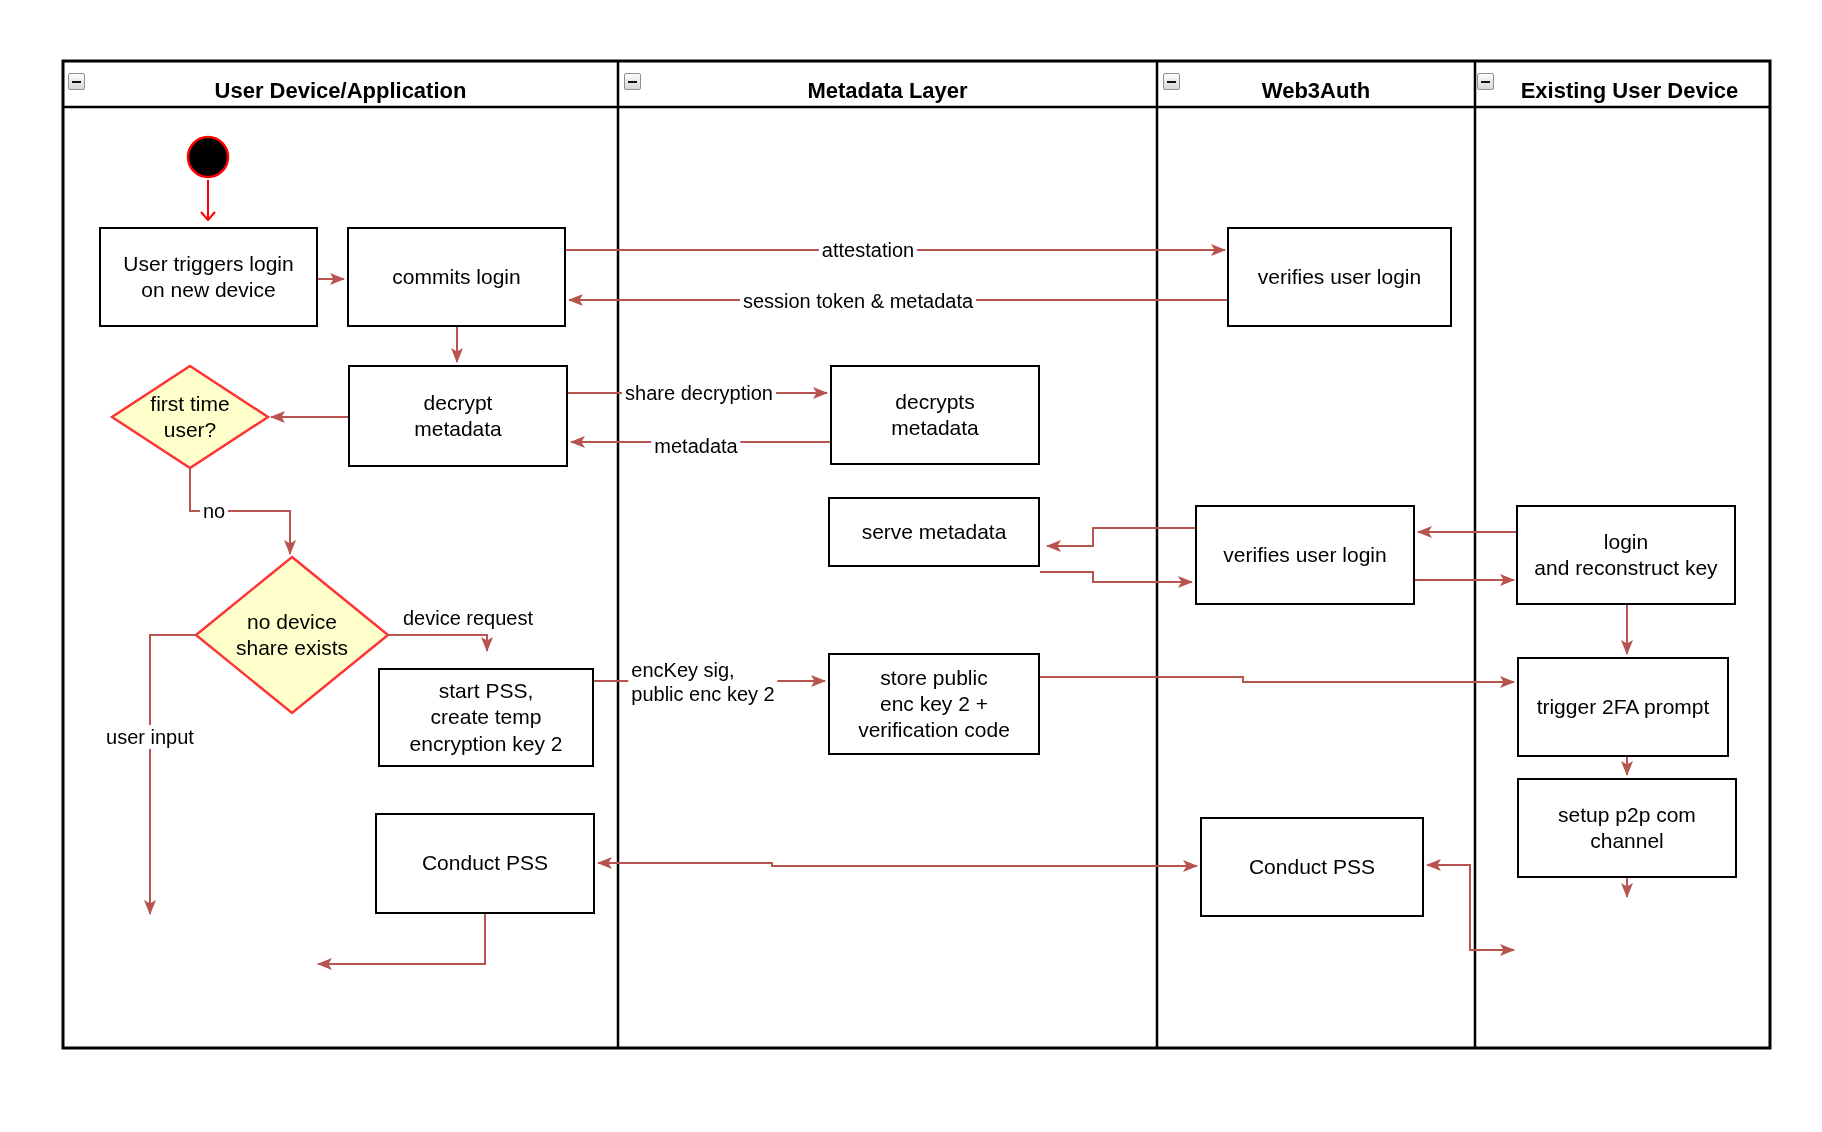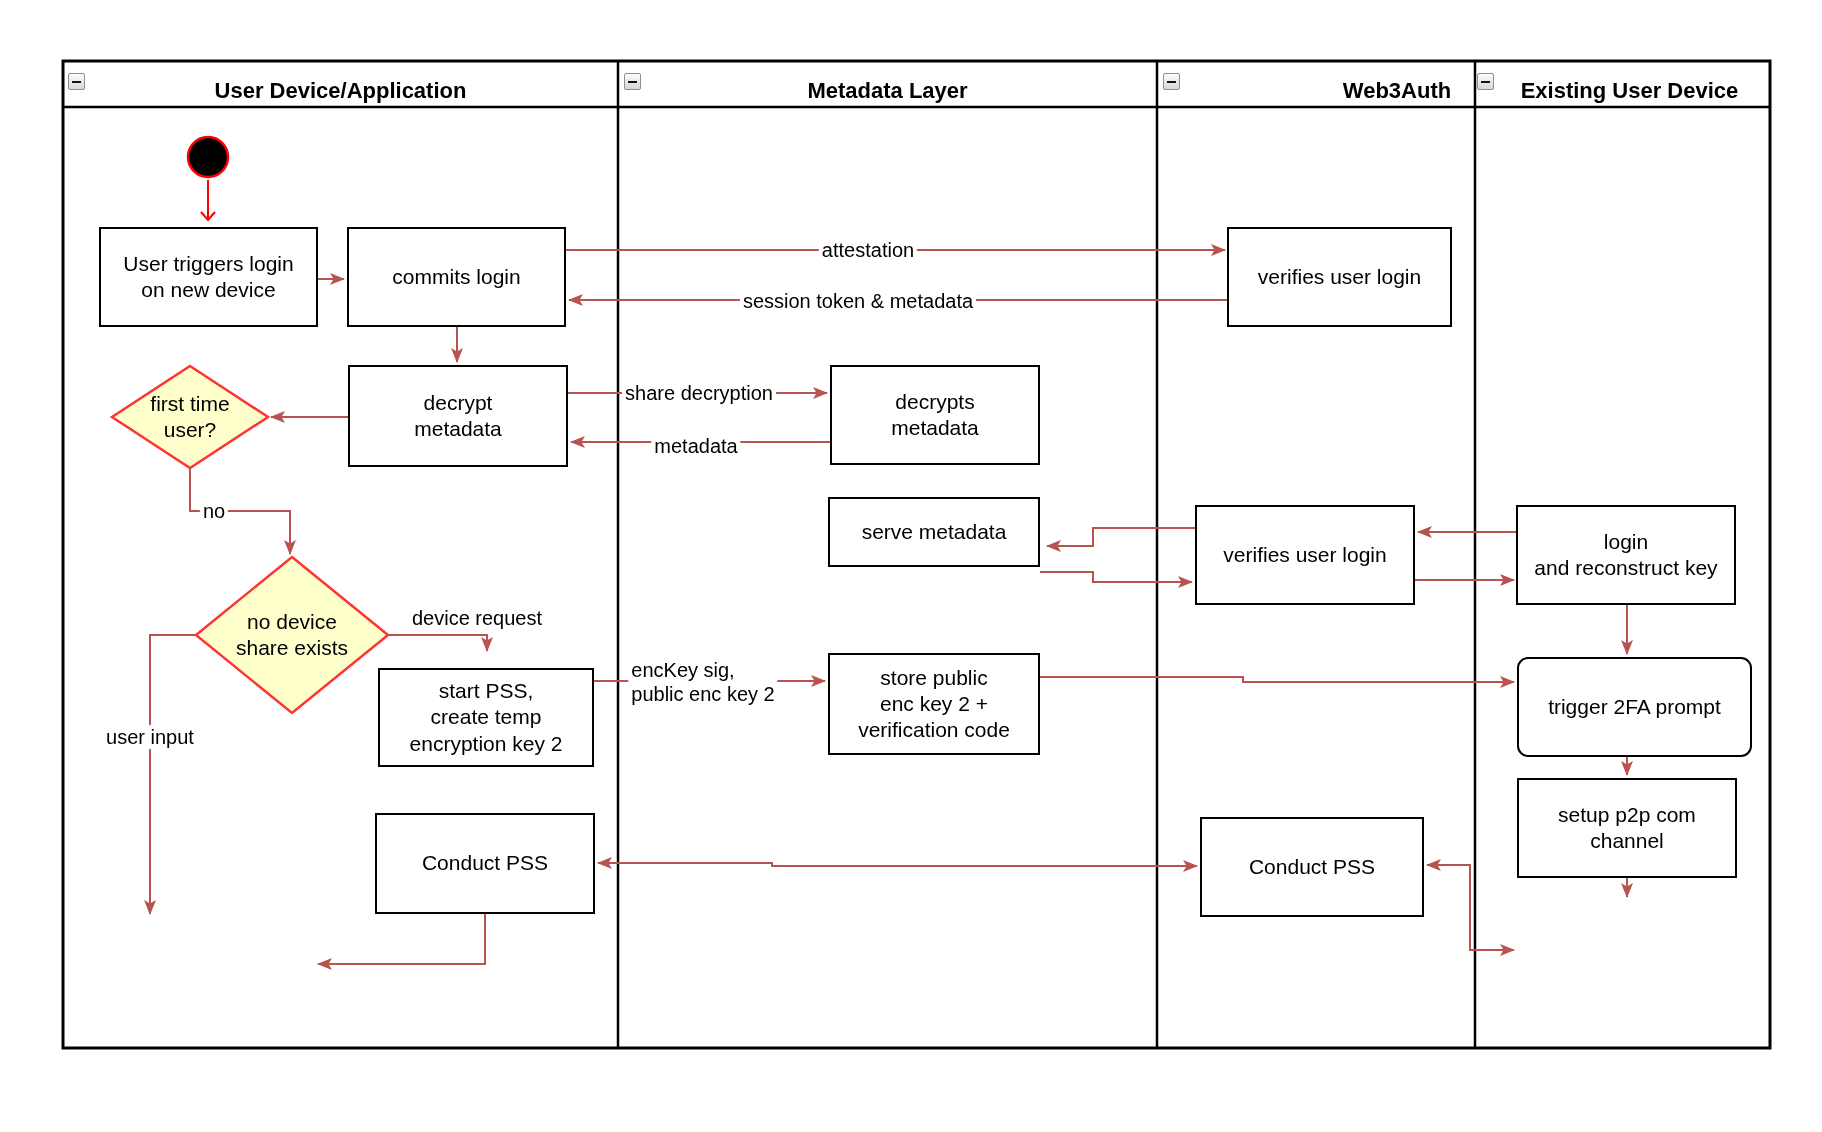--- a/index.html
+++ b/index.html
@@ -69,21 +69,21 @@
     <path d="M1627,605 L1627,654" fill="none" stroke="#b85450" stroke-width="2" marker-end="url(#arr)"></path>
     <path d="M1627,757 L1627,775" fill="none" stroke="#b85450" stroke-width="2" marker-end="url(#arr)"></path>
     <path d="M1627,878 L1627,897" fill="none" stroke="#b85450" stroke-width="2" marker-end="url(#arr)"></path>
     <path d="M598,863 L772,863 L772,866 L1197,866" fill="none" stroke="#b85450" stroke-width="2" marker-start="url(#arrS)" marker-end="url(#arr)"></path>
     <path d="M1427,865 L1470,865 L1470,950 L1514,950" fill="none" stroke="#b85450" stroke-width="2" marker-start="url(#arrS)" marker-end="url(#arr)"></path>
     <path d="M485,914 L485,964 L318,964" fill="none" stroke="#b85450" stroke-width="2" marker-end="url(#arr)"></path>
   </svg>
 
   <div class="lane-title" style="left:63px;width:555px;">User Device/Application</div>
   <div class="lane-title" style="left:618px;width:539px;">Metadata Layer</div>
-  <div class="lane-title" style="left:1203px;width:318px;padding-left:35px;">Web3Auth</div>
+  <div class="lane-title" style="left:1157px;width:318px;">Web3Auth</div>
   <div class="lane-title" style="left:1489px;width:281px;">Existing User Device</div>
 
   <div class="collapse" style="left:68px;">
       <span class="bar"></span>
     </div>
   <div class="collapse" style="left:624px;">
       <span class="bar"></span>
     </div>
   <div class="collapse" style="left:1163px;">
       <span class="bar"></span>
@@ -113,27 +113,27 @@
   <div class="node" style="left:828px;top:653px;width:212px;height:102px;">store public
 enc key 2 +
 verification code</div>
 
   <div class="node" style="left:1227px;top:227px;width:225px;height:100px;">verifies user login</div>
   <div class="node" style="left:1195px;top:505px;width:220px;height:100px;">verifies user login</div>
   <div class="node" style="left:1200px;top:817px;width:224px;height:100px;">Conduct PSS</div>
 
   <div class="node" style="left:1516px;top:505px;width:220px;height:100px;">login
 and reconstruct key</div>
-  <div class="node" style="left:1517px;top:657px;width:235px;height:100px;border-radius:11px;">trigger 2FA prompt</div>
+  <div class="node" style="left:1517px;top:657px;width:212px;height:100px;">trigger 2FA prompt</div>
   <div class="node" style="left:1517px;top:778px;width:220px;height:100px;">setup p2p com
 channel</div>
 
   <div class="elabel" style="left:868px;top:250px;">attestation</div>
   <div class="elabel" style="left:858px;top:301px;">session token &amp; metadata</div>
   <div class="elabel" style="left:699px;top:393px;">share decryption</div>
   <div class="elabel" style="left:696px;top:446px;">metadata</div>
   <div class="elabel" style="left:214px;top:511px;">no</div>
-  <div class="elabel above" style="left:468px;top:630px;margin-left:9px;">device request</div>
+  <div class="elabel above" style="left:468px;top:630px;">device request</div>
   <div class="elabel" style="left:150px;top:737px;">user input</div>
   <div class="elabel" style="left:703px;top:682px;">encKey sig,
 public enc key 2</div>
 
 </div>
 
 </body></html>

